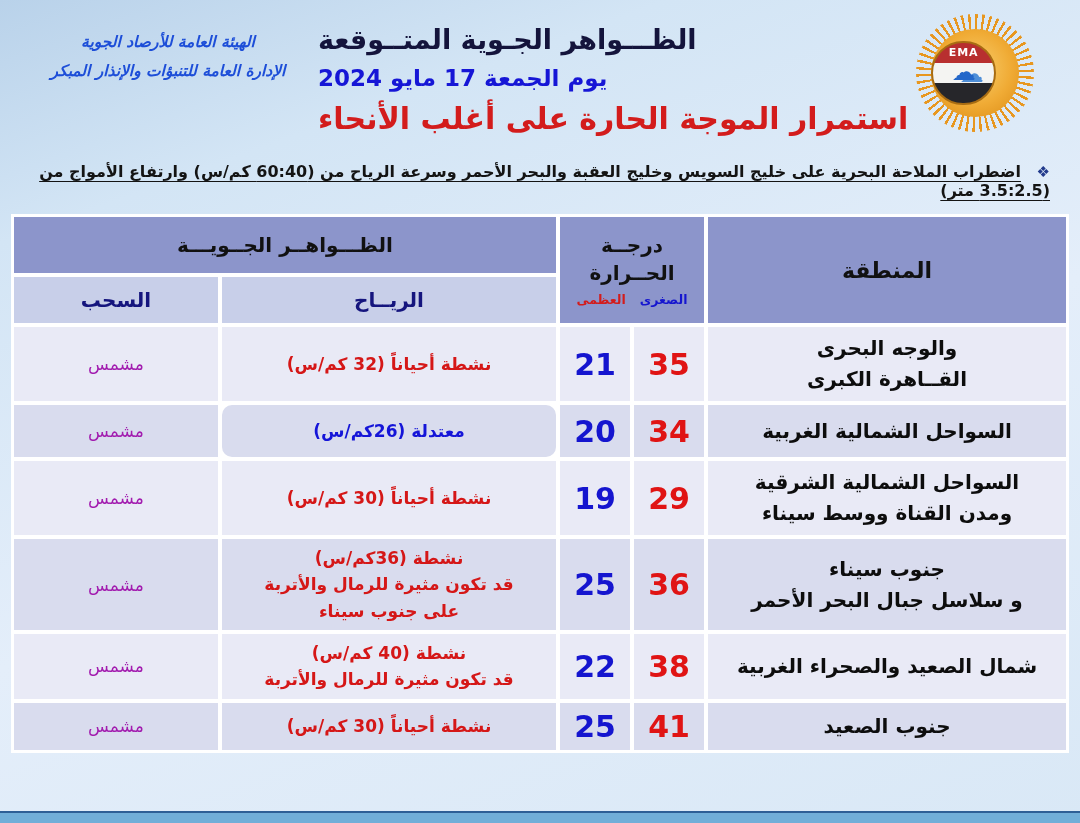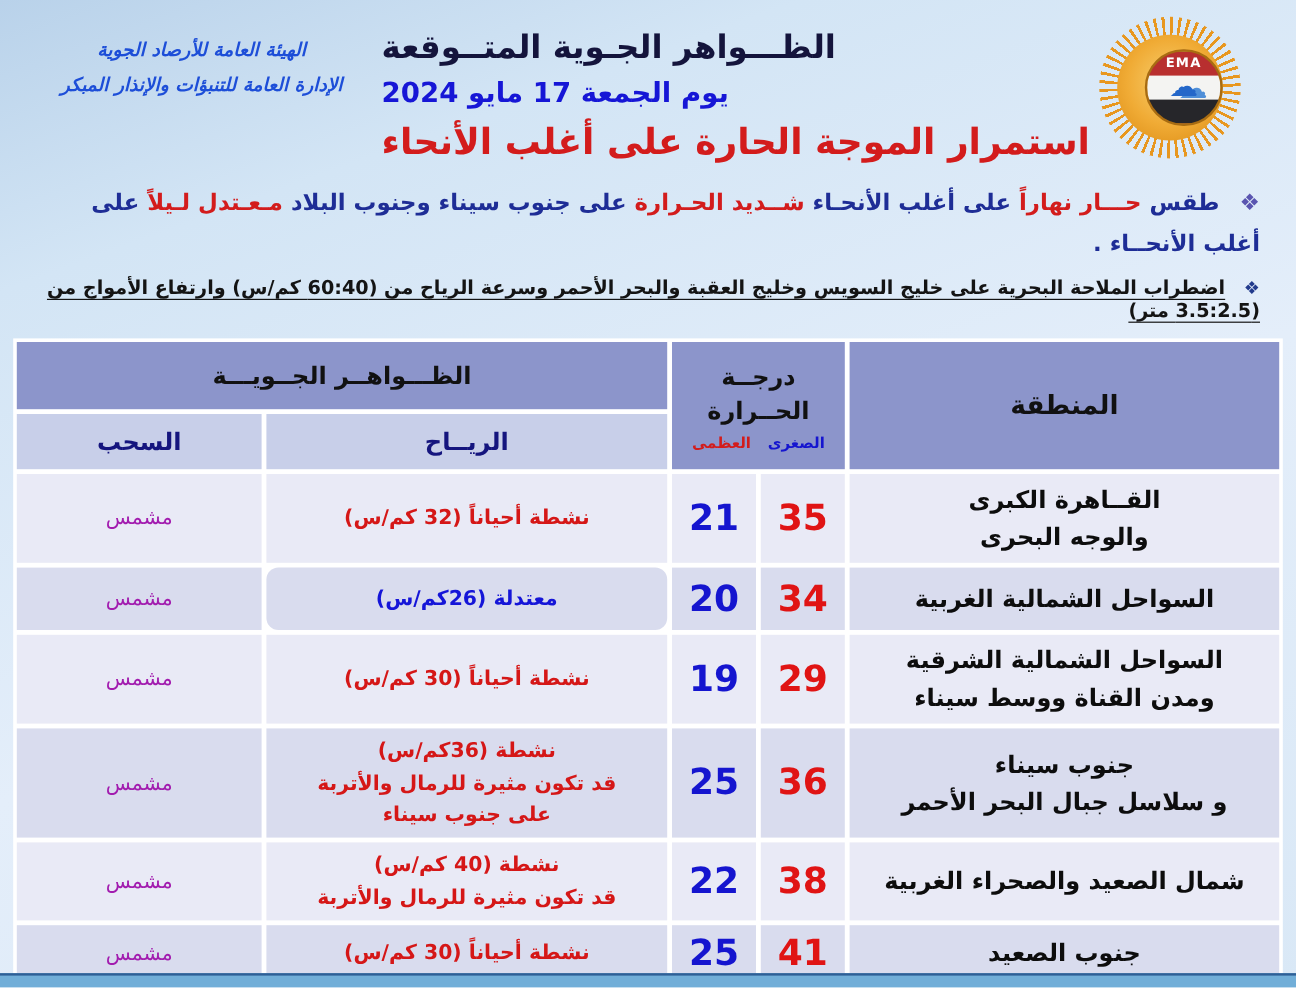--- a/index.html
+++ b/index.html
@@ -21,21 +21,21 @@
   .main-title { color:#14143c; font-weight:bold; font-size:27px; letter-spacing:0; }
   .date-line  { color:#1616d6; font-weight:bold; font-size:23px; margin-top:10px; }
   .sub-title  { color:#d31c1c; font-weight:bold; font-size:30px; margin-top:10px; }
 
   
   .logo { width:118px; height:118px; position:relative; flex:0 0 auto; margin-right:28px; }
   .rays { position:absolute; inset:0; border-radius:50%;
     background:repeating-conic-gradient(#e8971f 0deg 2.6deg, rgba(232,151,31,0) 2.6deg 7.2deg); }
   .sun-core { position:absolute; inset:13%; border-radius:50%;
     background:radial-gradient(circle at 50% 45%, #f8cf6e 0%, #f0ab35 55%, #db8b14 100%);
-    display:flex; align-items:center; justify-content:flex-start; }
+    display:flex; align-items:center; justify-content:flex-end; }
   .emblem { width:74%; height:74%; border-radius:50%; overflow:hidden;
     border:2px solid #a86c12; position:relative;
     background:linear-gradient(180deg,#b82f2f 0% 33%,#f4f4f2 33% 67%,#26262a 67% 100%); }
   .ema-text { position:absolute; top:6%; width:100%; text-align:center;
     color:#fff; font-size:11px; font-weight:bold; letter-spacing:1px; direction:ltr; }
   .clouds-glyph { position:absolute; top:50%; left:50%; transform:translate(-50%,-54%);
     color:#2467c9; font-size:24px; line-height:1; text-shadow:8px 2px 0 #4f8fd8; }
 
   
   .bullets { padding:16px 30px 0 26px; }
@@ -112,30 +112,20 @@
     <div class="sub-title">استمرار الموجة الحارة على أغلب الأنحاء</div>
   </div>
 
   <div class="org">
     <div>الهيئة العامة للأرصاد الجوية</div>
     <div>الإدارة العامة للتنبؤات والإنذار المبكر</div>
   </div>
 </div>
 
 <div class="bullets">
-  <p class="bullet b1">
-    <span class="marker m-purple">❖</span>
-    <span class="navy">طقس</span>
-    <span class="red">حـــار نهاراً</span>
-    <span class="navy">على أغلب الأنحـاء</span>
-    <span class="red">شــديد الحـرارة</span>
-    <span class="navy">على جنوب سيناء وجنوب البلاد</span>
-    <span class="red">مـعـتدل لـيلاً</span>
-    <span class="navy">على أغلب الأنحــاء .</span>
-  </p>
   <p class="bullet b3">
     <span class="marker m-navy">❖</span>
     <span class="ul">اضطراب الملاحة البحرية على خليج السويس وخليج العقبة والبحر الأحمر وسرعة الرياح من (60:40 كم/س) وارتفاع الأمواج من (3.5:2.5 متر)</span>
   </p>
 </div>
 
 <div class="weather-table">
   <div class="thead">
     <div class="cell region-h hdr-purple">المنطقة</div>
     <div class="cell temp-h hdr-purple">
@@ -146,22 +136,22 @@
         <span class="min-lbl">الصغرى</span>
       </div>
     </div>
     <div class="cell phenomena hdr-purple">الظـــواهــر الجــويـــة</div>
     <div class="cell winds-h hdr-light">الريــاح</div>
     <div class="cell clouds-h hdr-light">السحب</div>
   </div>
   <div id="table-rows">
       <div class="trow r0">
         <div class="cell region-cell">
+          <div>والوجه البحرى</div>
           <div>القــاهرة الكبرى</div>
-          <div>والوجه البحرى</div>
         </div>
         <div class="cell temp-cell max">35</div>
         <div class="cell temp-cell min">21</div>
         <div class="cell winds-cell winds-red">
           <div>نشطة أحياناً (32 كم/س)</div>
         </div>
         <div class="cell clouds-cell">مشمس</div>
       </div>
       <div class="trow r1">
         <div class="cell region-cell">

